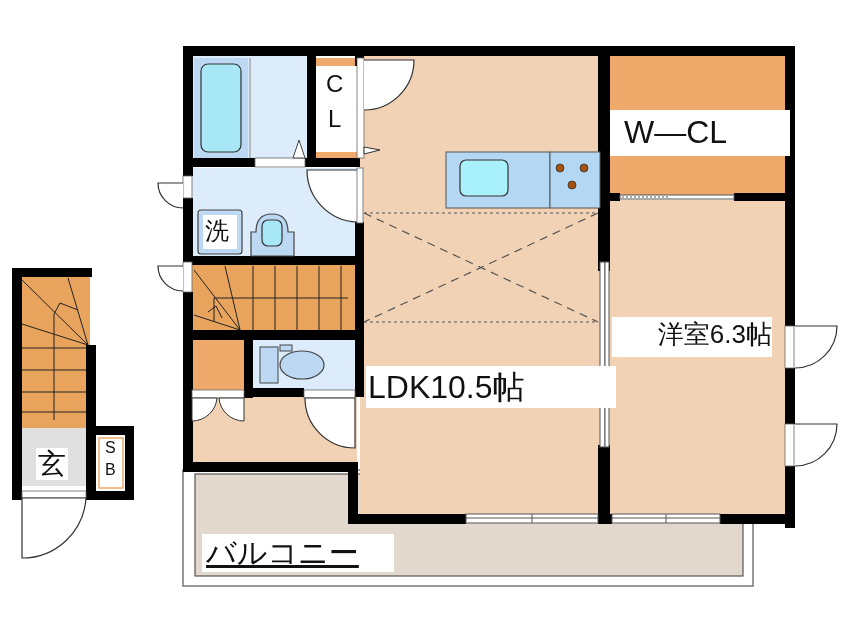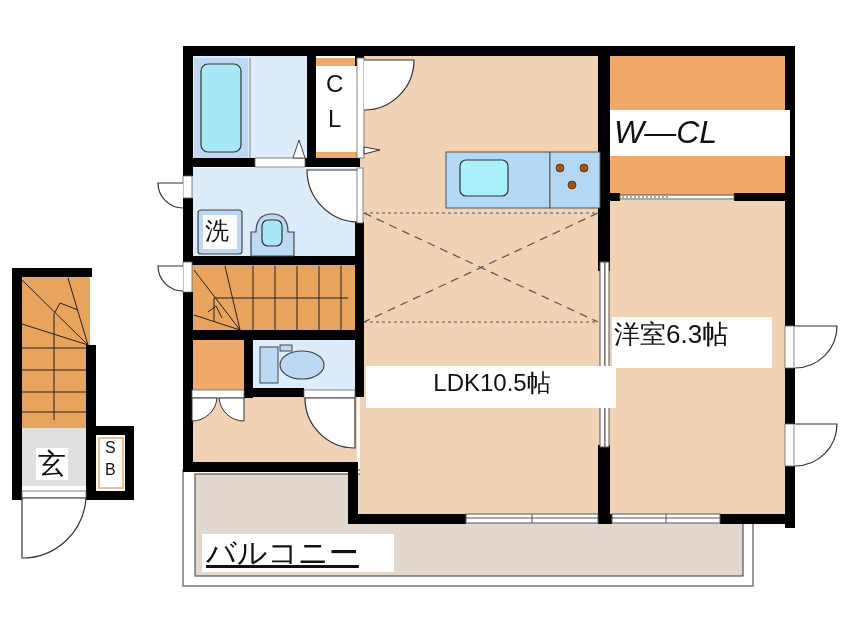--- a/index.html
+++ b/index.html
@@ -210,21 +210,21 @@
     <rect x="22" y="491" width="64" height="7" fill="#fff" stroke="#666" stroke-width="0.8"></rect>
     <path d="M22,558 A64,64 0 0 0 86,498 L22,498 Z" fill="#fff" stroke="#333" stroke-width="1.2"></path>
   </g>
   <rect x="99" y="438" width="24" height="50" fill="#fff" stroke="#efa96b" stroke-width="1.5"></rect>
 
 </svg>
 
 
 <div class="lbl" style="left:326px;top:72px;font-size:24px;background:transparent;">C</div>
 <div class="lbl" style="left:328px;top:107px;font-size:24px;background:transparent;">L</div>
-<div class="lbl" style="left:610px;top:110px;width:180px;height:46px;font-size:32px;padding:6px 0 0 4px;box-sizing:border-box;font-style:italic;">W—CL</div>
+<div class="lbl" style="left:610px;top:110px;width:180px;height:46px;font-size:32px;padding:6px 0 0 14px;box-sizing:border-box;">W—CL</div>
 <div class="lbl" style="left:205px;top:219px;font-size:24px;background:transparent;">洗</div>
-<div class="lbl" style="left:612px;top:317px;width:160px;height:51px;font-size:26px;padding:4px 0 0 2px;box-sizing:border-box;">洋室6.3帖</div>
-<div class="lbl" style="left:366px;top:366px;width:250px;height:42px;font-size:24px;padding:5px 0 0 2px;box-sizing:border-box;text-align:center;">LDK10.5帖</div>
+<div class="lbl" style="left:612px;top:317px;width:160px;height:40px;font-size:26px;padding:4px 0 0 2px;box-sizing:border-box;text-align:right;">洋室6.3帖</div>
+<div class="lbl" style="left:366px;top:366px;width:250px;height:42px;font-size:32px;padding:5px 0 0 2px;box-sizing:border-box;">LDK10.5帖</div>
 <div class="lbl" style="left:202px;top:534px;width:192px;height:38px;font-size:30px;padding:4px 0 0 4px;box-sizing:border-box;text-decoration:underline;">バルコニー</div>
 <div class="lbl" style="left:36px;top:448px;font-size:28px;padding:2px;">玄</div>
 <div class="lbl" style="left:105px;top:440px;font-size:16px;background:transparent;">S</div>
 <div class="lbl" style="left:105px;top:462px;font-size:16px;background:transparent;">B</div>
 </div>
 
 </body></html>

